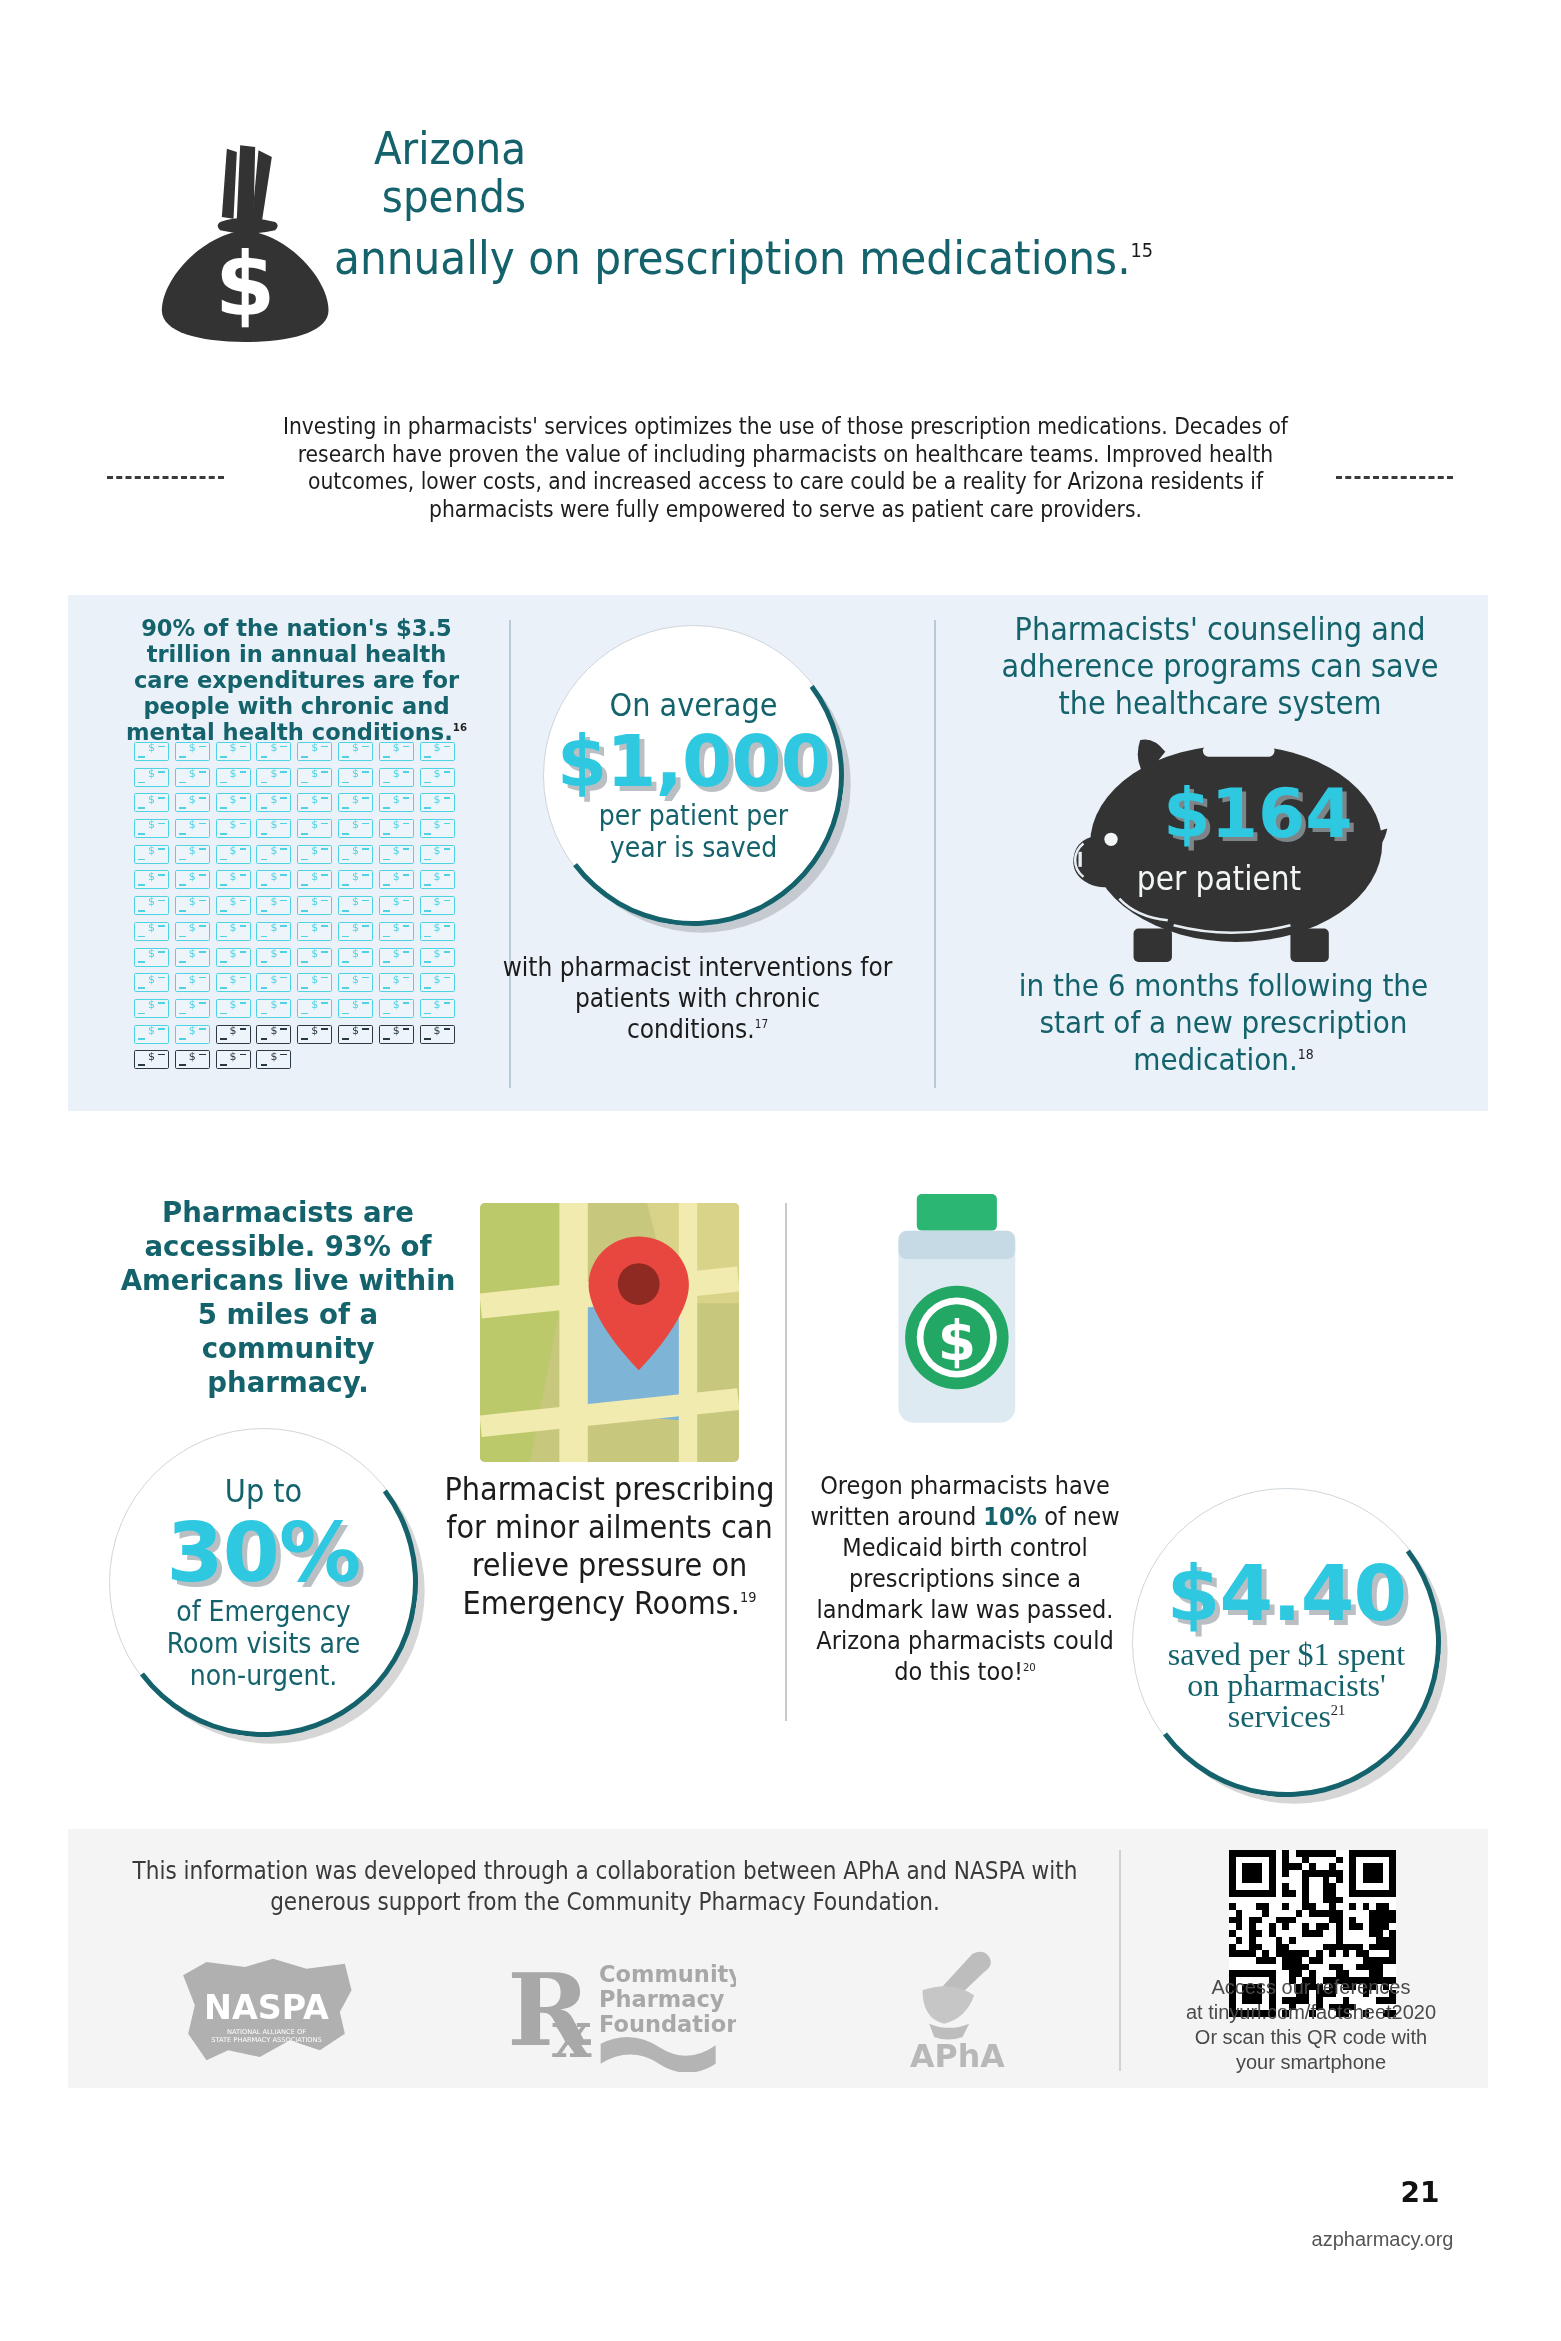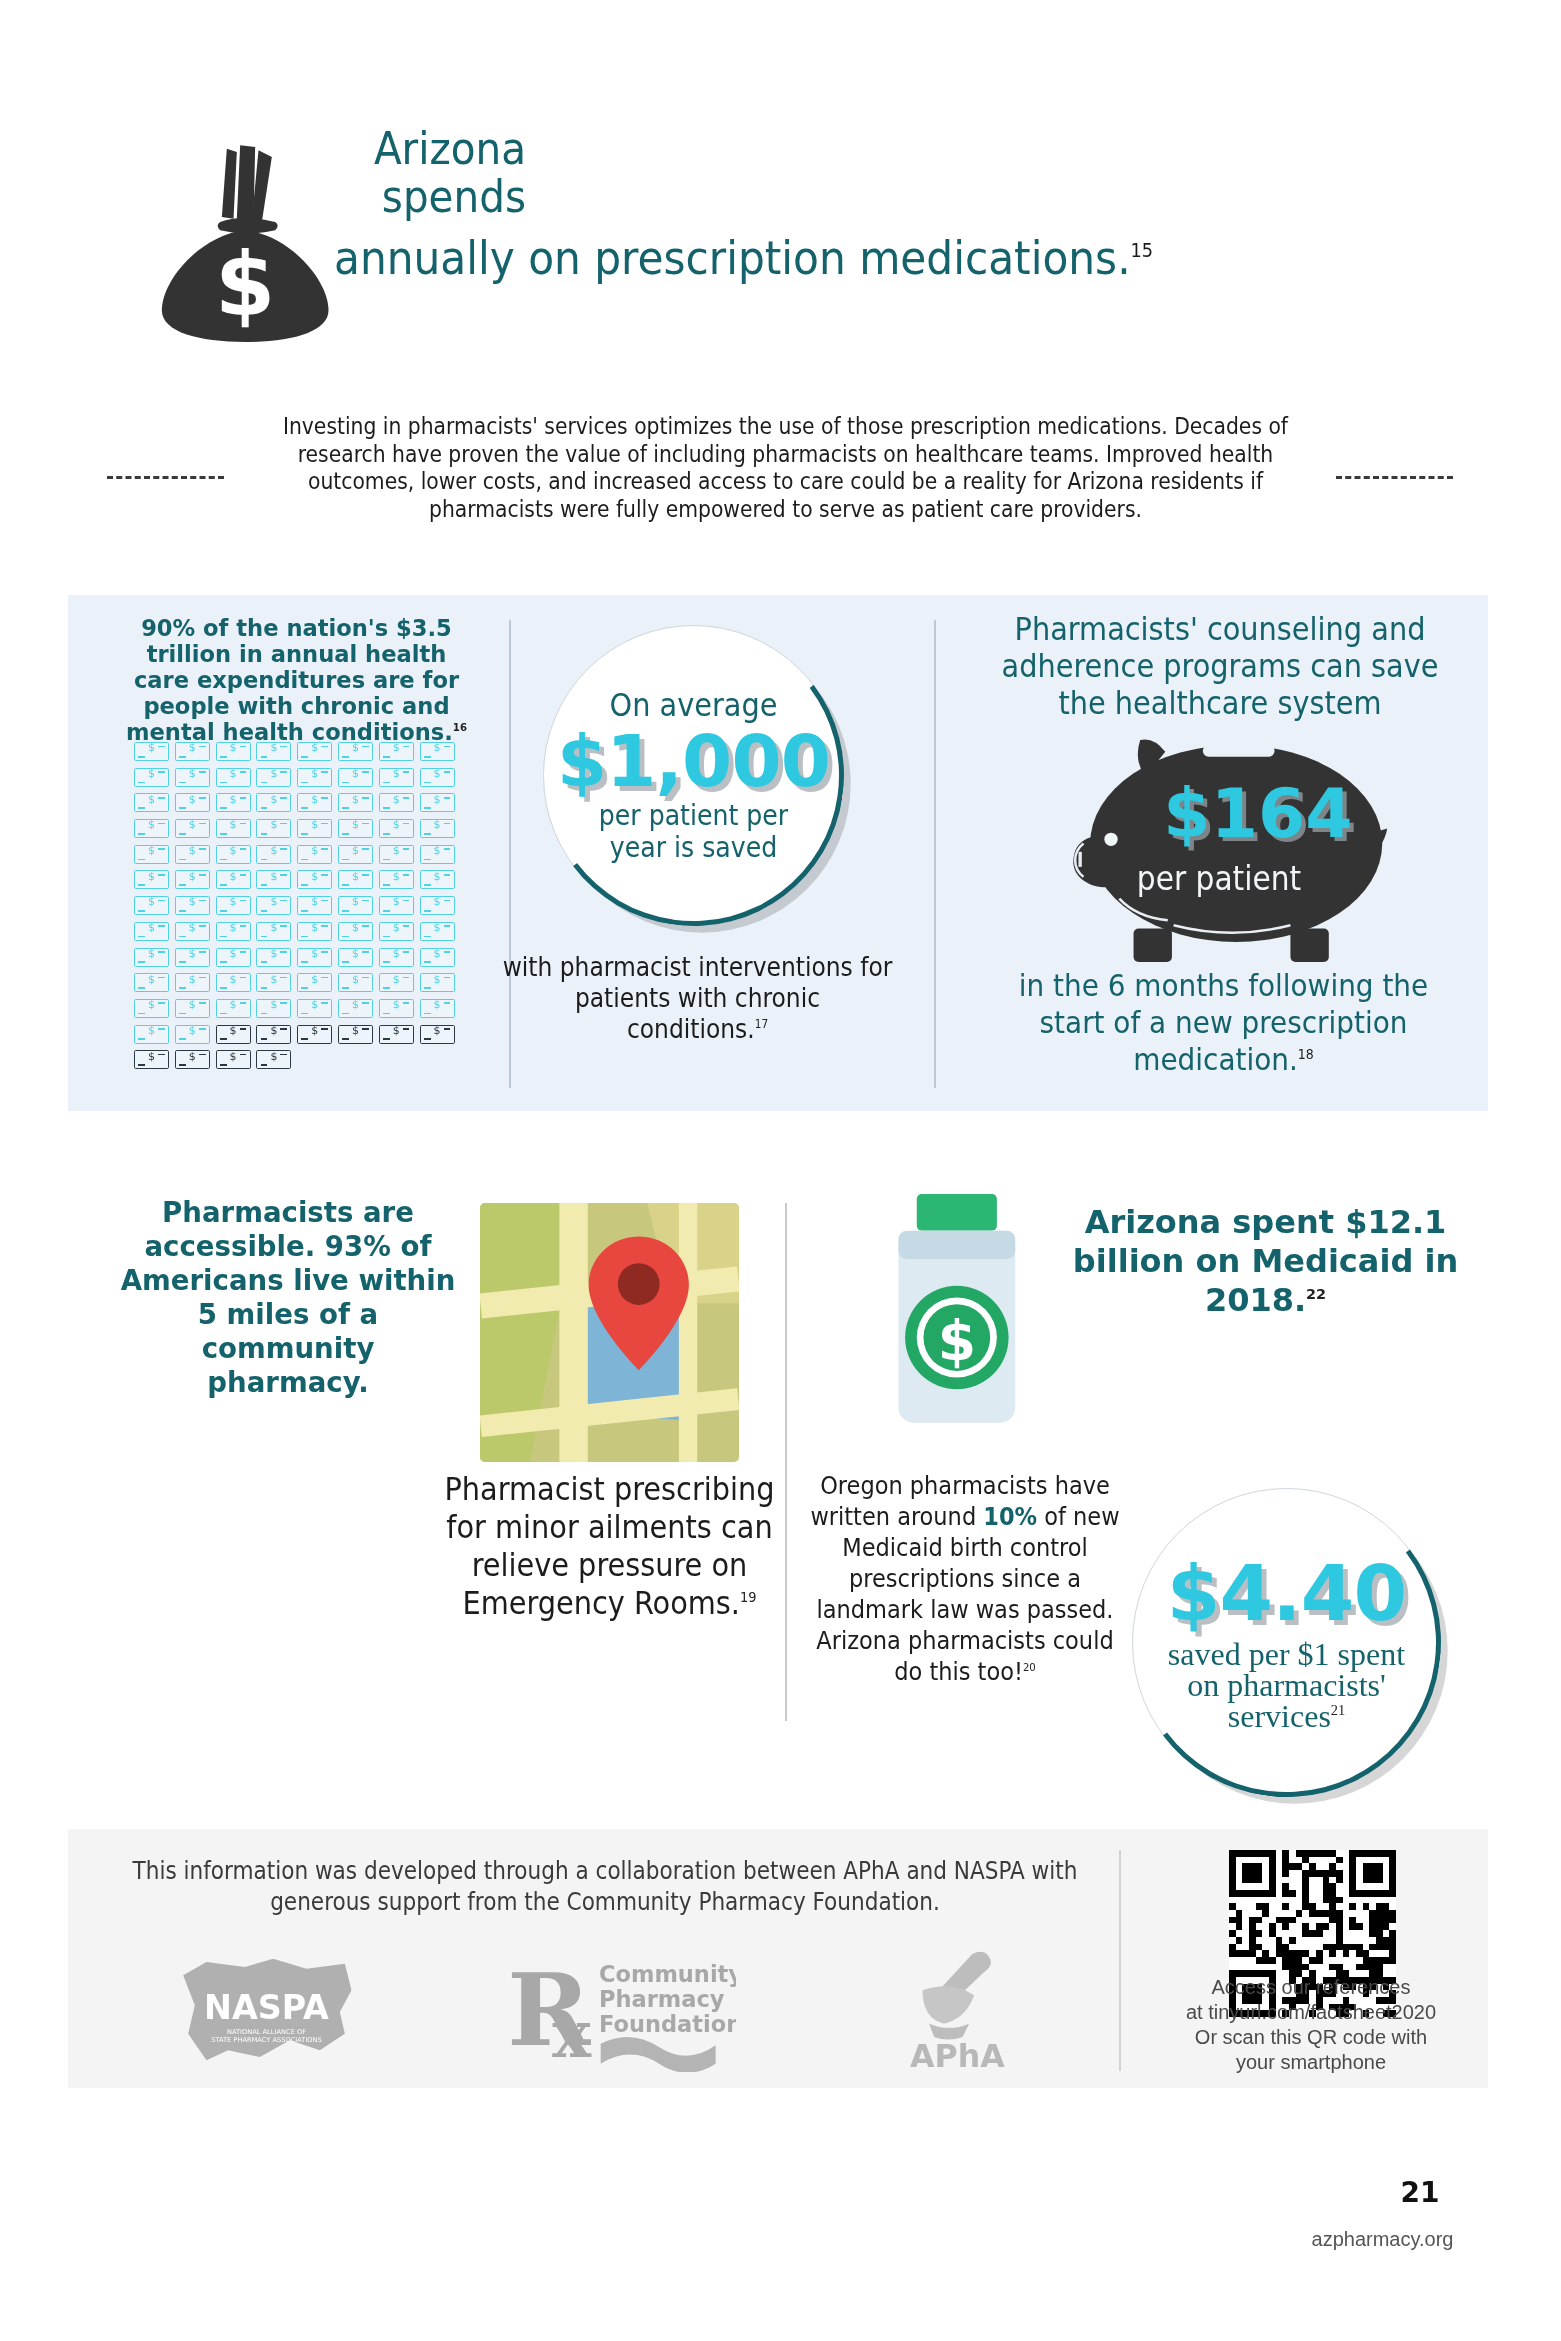--- a/index.html
+++ b/index.html
@@ -258,20 +258,25 @@
       <path d="M388 150 q24 -14 28 -38 q-20 4 -34 22 Z" fill="#333"></path>
       <circle cx="85" cy="125" r="8" fill="#f2f6f7"></circle>
     </svg>
   </div>
   <div class="pig-amount">$164</div>
   <div class="pig-per">per patient</div>
   <div class="pig-cap"><span>in the 6 months following the start of a new prescription medication.</span><span class="sup-dark">18</span></div>
 
   <div class="acc-head">Pharmacists are accessible. 93% of Americans live within 5 miles of a community pharmacy.</div>
 
+  <div class="circ c30">
+    <div class="circ-top">Up to</div>
+    <div class="circ-big" style="font-size:82px;line-height:87px;">30%</div>
+    <div class="circ-bot" style="width:209px;">of Emergency Room visits are non-urgent.</div>
+  </div>
 
   <div class="maptile">
     <svg viewBox="0 0 310 310" width="259" height="259">
       <rect width="310" height="310" fill="#c8c77e"></rect>
       <polygon points="0,0 120,0 60,310 0,310" fill="#bcc96a"></polygon>
       <polygon points="120,120 250,120 240,260 110,250" fill="#7eb4d6"></polygon>
       <polygon points="200,0 310,0 310,120 230,120" fill="#d9d289"></polygon>
       <rect x="95" y="0" width="34" height="310" fill="#f2ebb0"></rect>
       <rect x="0" y="92" width="310" height="30" fill="#f2ebb0" transform="rotate(-6 155 107)"></rect>
       <rect x="0" y="238" width="310" height="26" fill="#f2ebb0" transform="rotate(-6 155 251)"></rect>
@@ -292,21 +297,20 @@
       <circle cx="116" cy="172" r="62" fill="#23a765"></circle>
       <circle cx="116" cy="172" r="48" fill="#fff"></circle>
       <circle cx="116" cy="172" r="40" fill="#23a765"></circle>
       <text x="116" y="199" font-family="DejaVu Sans, Liberation Sans, sans-serif" font-size="66" font-weight="bold" fill="#fff" text-anchor="middle">$</text>
     </svg>
   </div>
   <div class="oregon-cap"><span>Oregon pharmacists have written around </span><span class="hl-teal">10%</span><span> of new Medicaid birth control prescriptions since a landmark law was passed. Arizona pharmacists could do this too!</span><span class="sup-dark">20</span></div>
 
   <div class="vdiv" style="left:785px;top:1203px;height:518px;background:#c9c9c9;"></div>
 
-  <div class="med-head"><span>Arizona spent $12.1 billion on Medicaid in 2018.</span><span class="sup-dark">22</span></div>
 
   <div class="circ c440">
     <div class="circ-big" style="font-size:77px;line-height:80px;margin-bottom:5px;">$4.40</div>
     <div class="circ-sub" style="width:242px;"><span>saved per $1 spent on pharmacists' services</span><span class="sup-dark">21</span></div>
   </div>
 
   <div class="panel-grey"></div>
   <div class="collab">This information was developed through a collaboration between APhA and NASPA with generous support from the Community Pharmacy Foundation.</div>
 
   <div class="logos">

